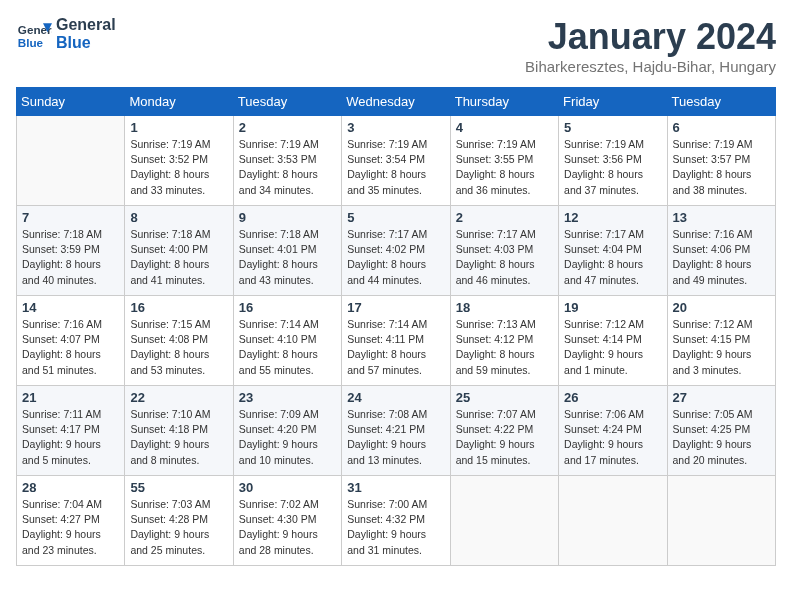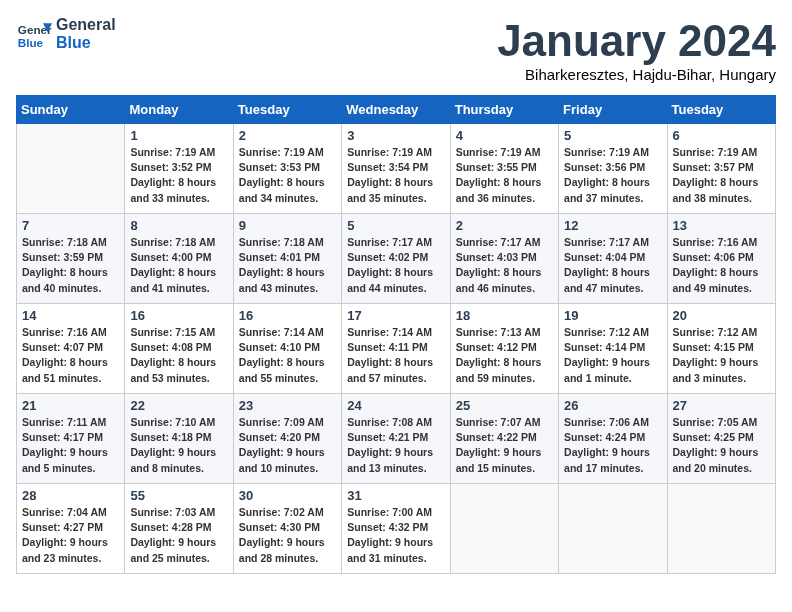--- a/index.html
+++ b/index.html
@@ -22,39 +22,39 @@
     }
     .logo-icon {
       width: 36px;
       height: 36px;
       margin-right: 4px;
     }
     .title-section {
       text-align: right;
     }
     .month-title {
-      font-size: 44px;
+      font-size: 36px;
       font-weight: bold;
       color: #2c3e50;
     }
     .location {
       font-size: 15px;
-      color: #000000;
+      color: #737373;
       margin-left: 36px;
     }
     table {
       width: 100%;
       border-collapse: collapse;
       table-layout: fixed;
     }
     th {
       background-color: #1565c0;
       color: white;
       font-size: 13px;
-      font-weight: bold;
+      font-weight: normal;
       padding: 6px 4px;
       text-align: left;
       border: 1px solid #1565c0;
     }
     td {
       border: 1px solid #ccc;
       vertical-align: top;
       padding: 4px 5px;
       height: 90px;
       font-size: 11px;
@@ -68,21 +68,20 @@
       font-size: 13px;
       font-weight: bold;
       color: #2c3e50;
       display: block;
       margin-bottom: 2px;
     }
     .day-info {
       font-size: 10.5px;
       line-height: 1.45;
       color: #333;
-      font-weight: bold;
     }
     td.empty {
       background: #f9f9f9;
     }
   </style>
 </head>
 <body>
 
 <div class="header">
   <div class="logo">

